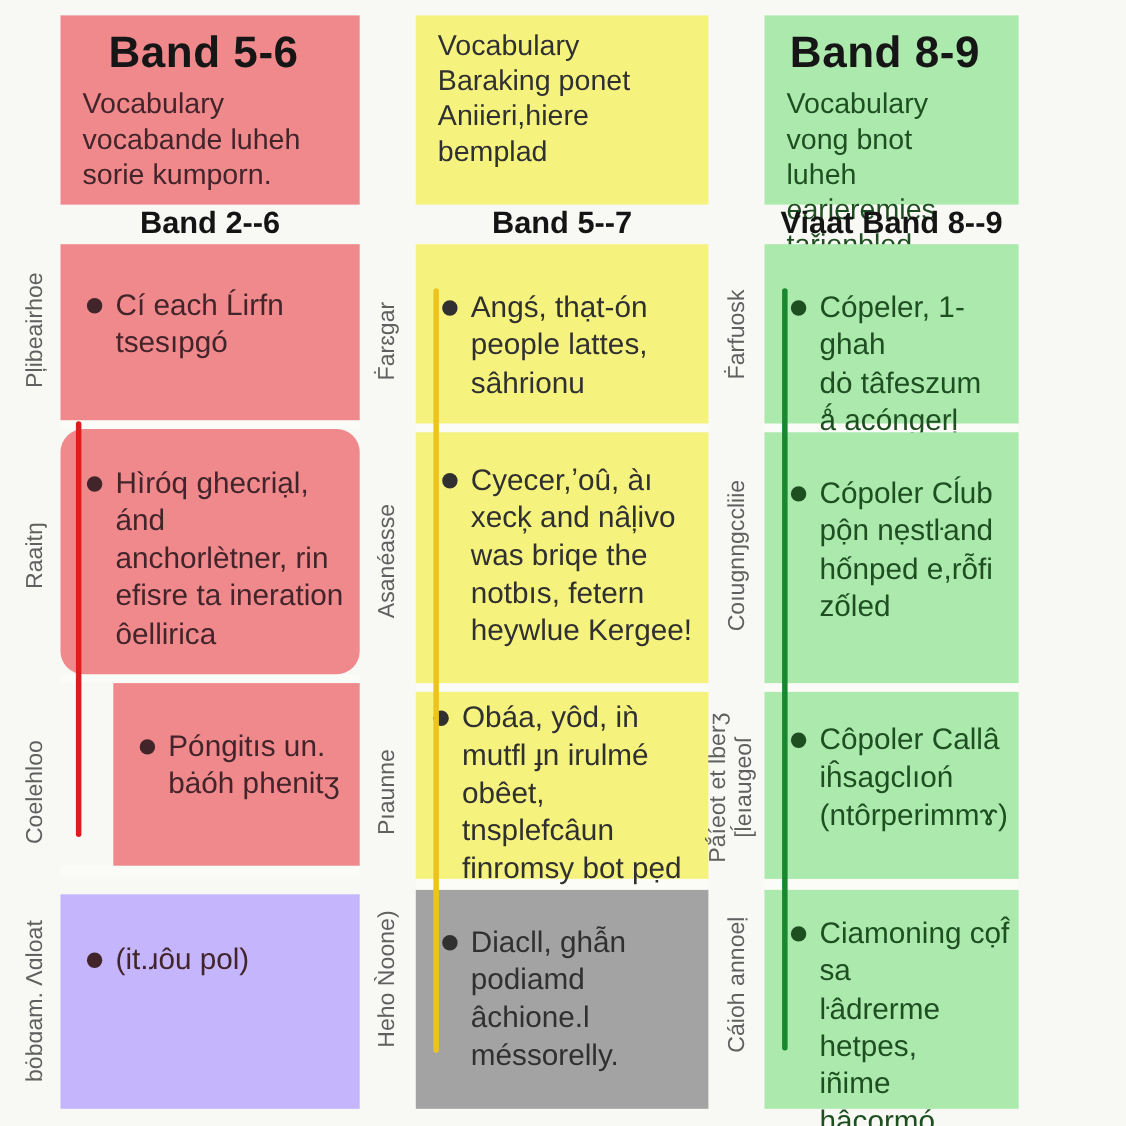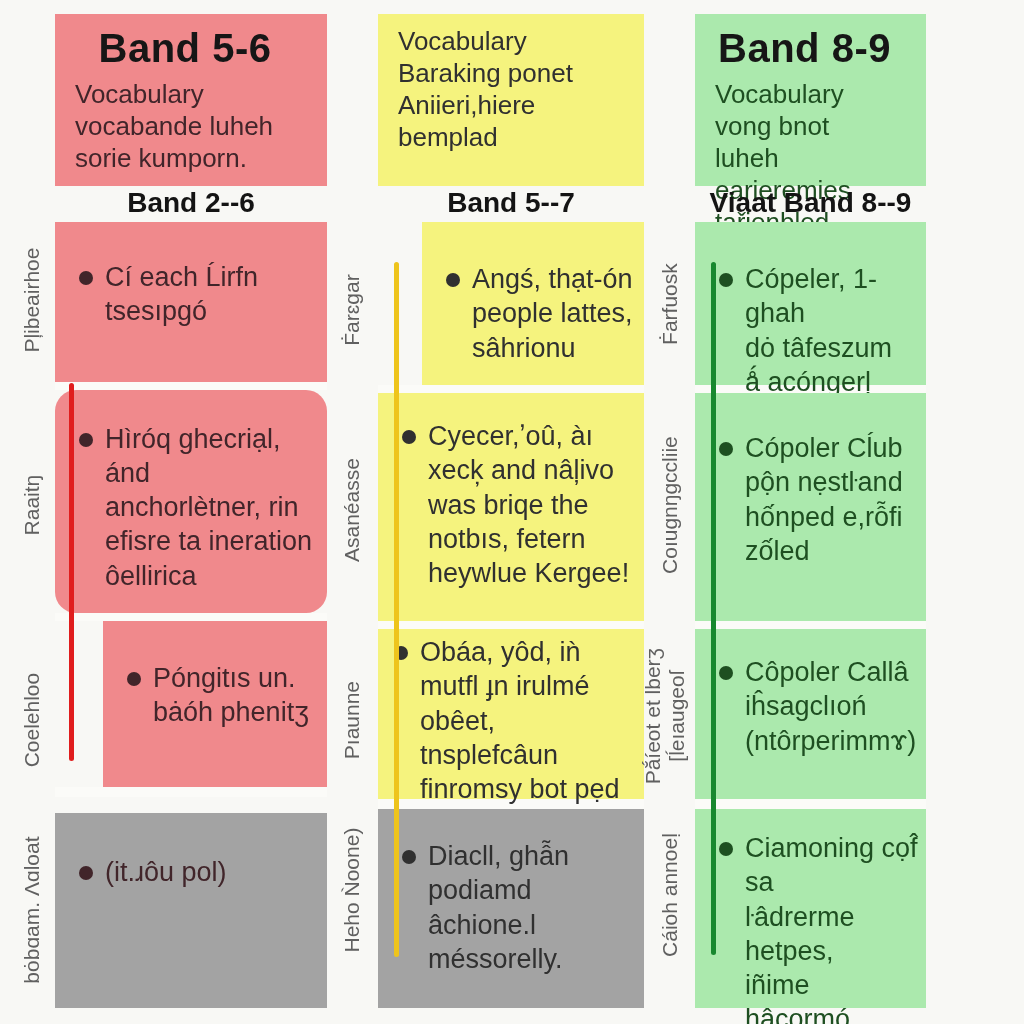--- a/index.html
+++ b/index.html
@@ -87,21 +87,21 @@
     </div>
     <div class="divider" style="height:8px;"></div>
     <div class="row-section" style="height: 170px; background: rgb(240, 137, 140); margin-left: 48px;">
       <div class="bullet-item" style="padding-top:40px;">
         <span class="bullet-dot"></span>
         <div class="bullet-text">Póngitıs un.
 bȧóh phenitʒ</div>
       </div>
     </div>
     <div class="divider" style="height:10px;"></div>
-    <div class="row-section" style="height: 199px; background: #a3a3a3; margin-top: 16px;">
+    <div class="row-section" style="height: 199px; background: #c4b5fd; margin-top: 16px;">
       <div class="bullet-item" style="padding-top:42px;">
         <span class="bullet-dot"></span>
         <div class="bullet-text">(it.ɹôu pol)</div>
       </div>
     </div>
   </div>
 
   <div class="accent-line" style="left: 14px; top: 383px; height: 378px; background: rgb(224, 29, 29);"></div>
 
   <div class="side-label" style="width:220px; left:-133px; top:288px;">Pļibeairhoe</div>
@@ -112,21 +112,21 @@
 
 <div class="column col-2">
   <div class="header-box" style="background: rgb(245, 243, 126); color: rgb(48, 48, 48);">
     <div class="header-lines">Vocabulary
 Baraking ponet
 Aniieri,hiere bemplad</div>
   </div>
   <div class="sub-label">Band 5--7</div>
 
   <div class="body-box" style="color: rgb(48, 48, 48);">
-    <div class="row-section" style="height: 163px; background: rgb(245, 243, 126); margin-left: 44px;">
+    <div class="row-section" style="height: 163px; background: rgb(245, 243, 126);">
       <div class="bullet-item" style="padding-top:40px;">
         <span class="bullet-dot"></span>
         <div class="bullet-text">Angś, thạt-ón
 people lattes,
 sâhrionu</div>
       </div>
     </div>
     <div class="divider" style="height:8px;"></div>
     <div class="row-section" style="height: 228px; background: rgb(245, 243, 126);">
       <div class="bullet-item" style="padding-top:26px;">

